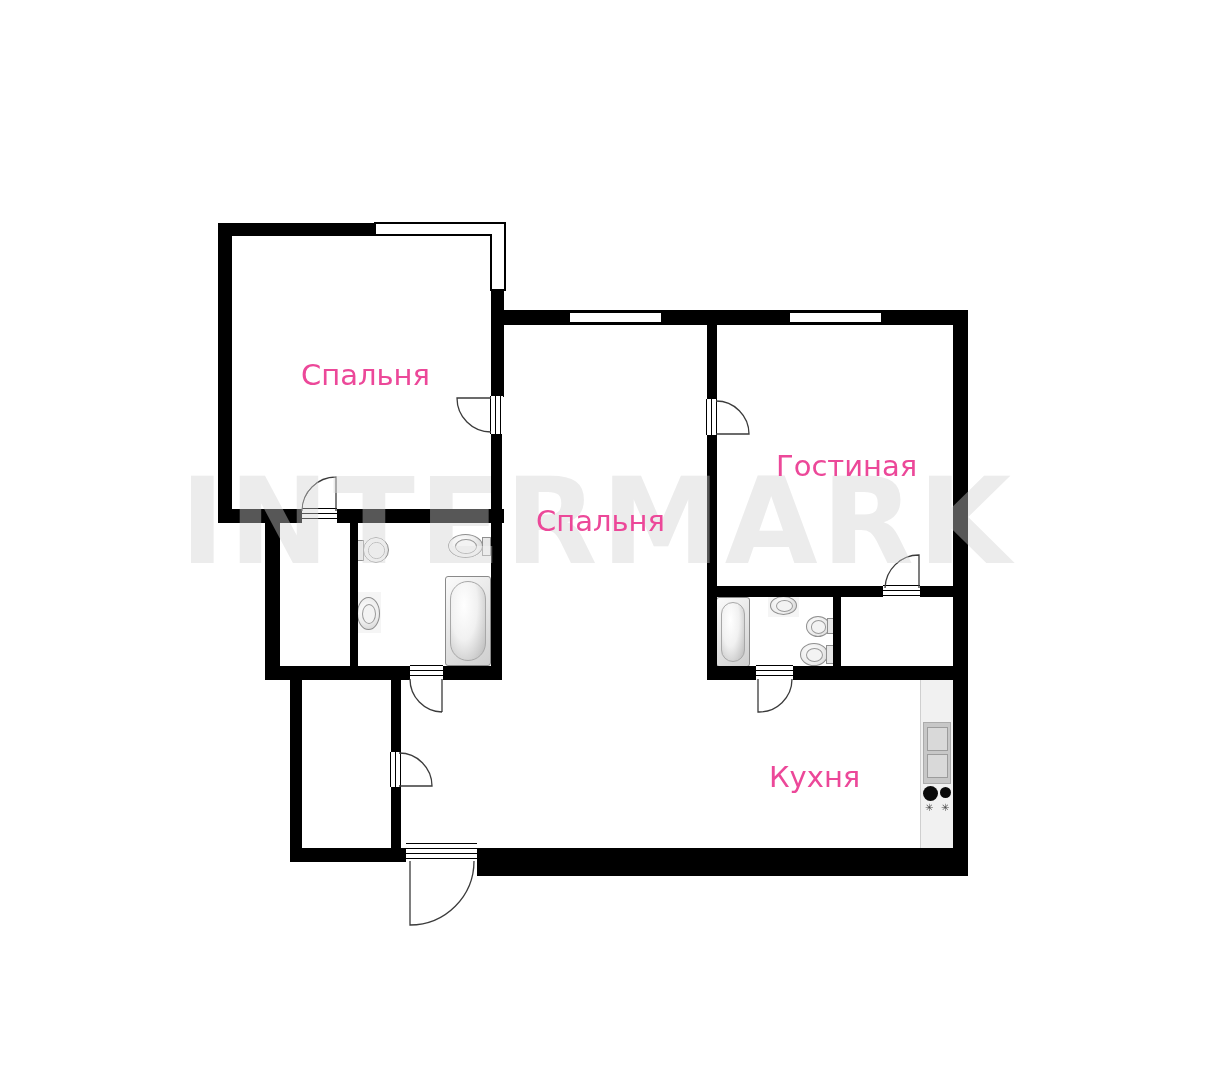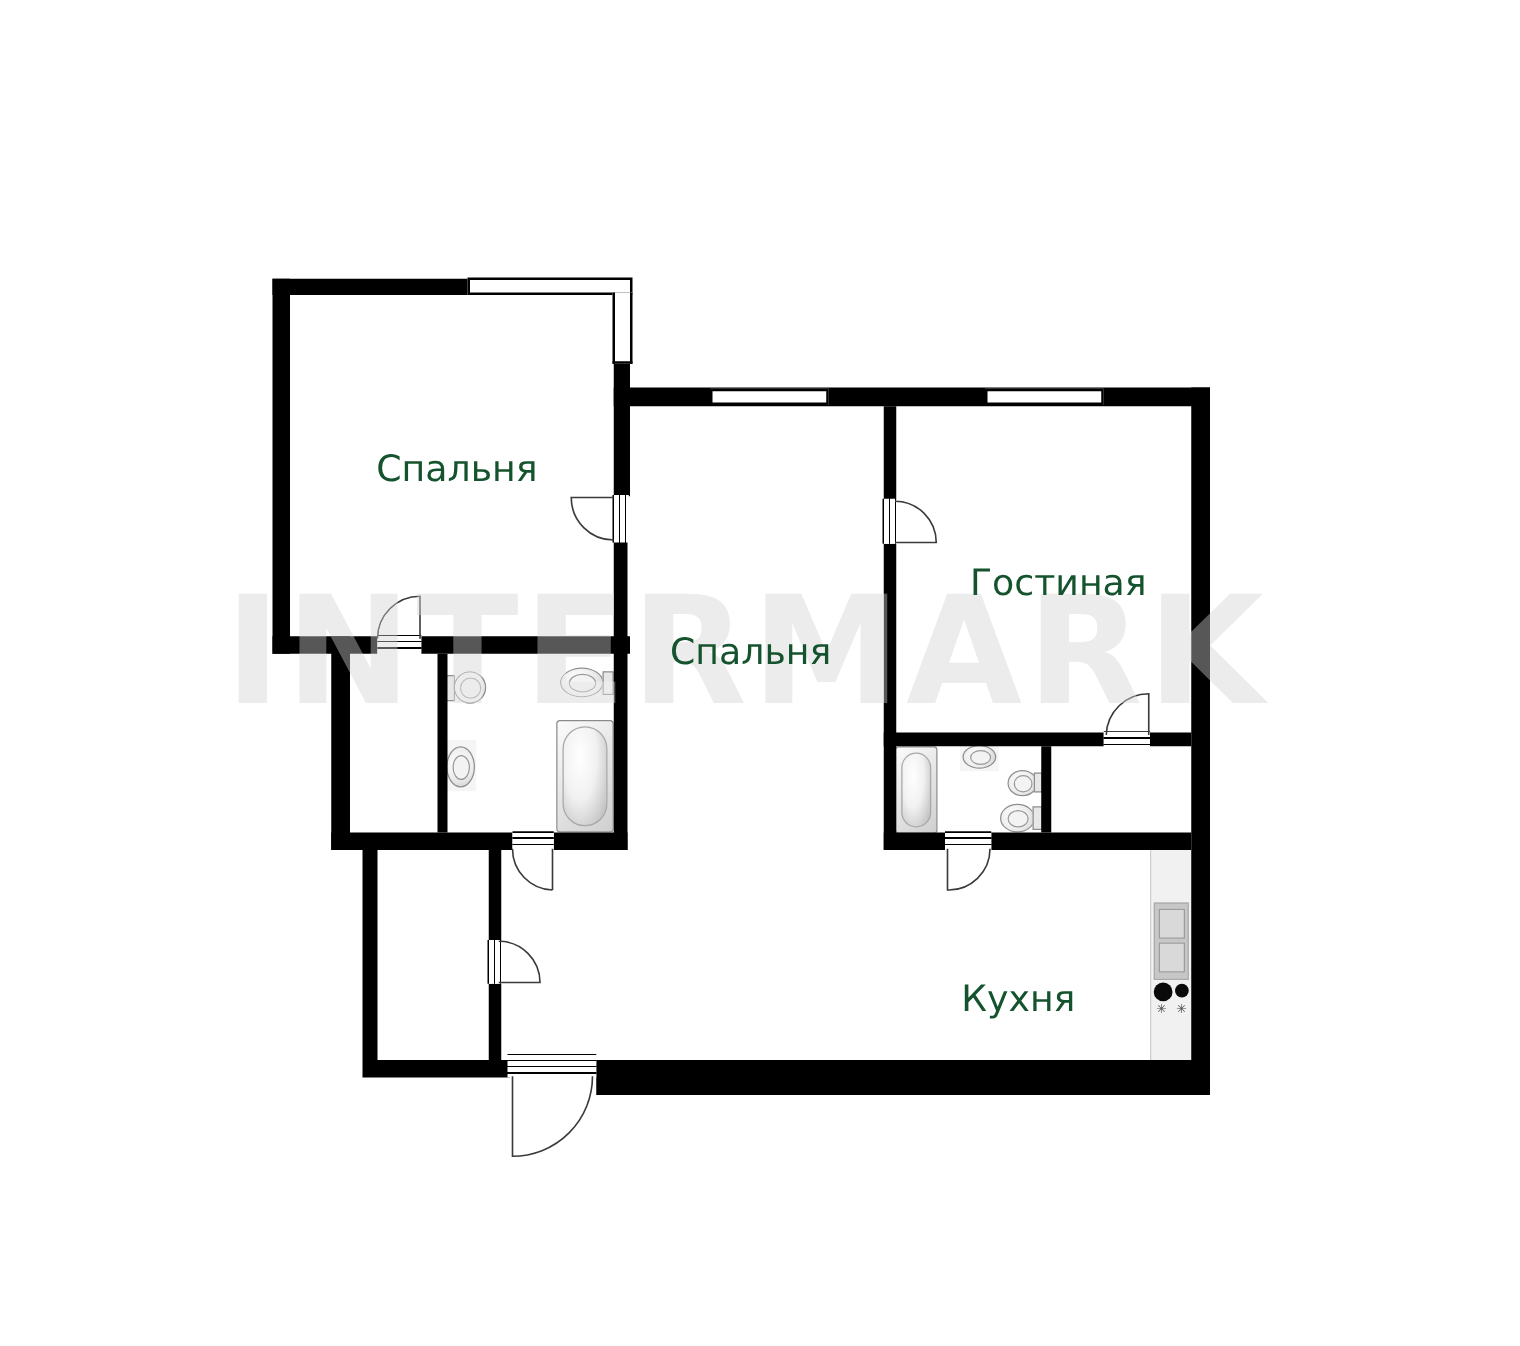--- a/index.html
+++ b/index.html
@@ -23,21 +23,21 @@
   .tank{position:absolute;box-sizing:border-box;border:1px solid #8f8f8f;background:#e7e7e7;}
   .sinkpad{position:absolute;background:#f5f5f5;}
   .counter{position:absolute;background:#f1f1f1;border-left:1px solid #cfcfcf;z-index:4;}
   .sinkunit{position:absolute;box-sizing:border-box;background:#c7c7c7;border:1px solid #ababab;z-index:5;}
   .sinkunit .b1,.sinkunit .b2{position:absolute;left:3px;width:21px;height:24px;
        background:#d9d9d9;border:1px solid #9c9c9c;box-sizing:border-box;}
   .sinkunit .b1{top:4px;} .sinkunit .b2{top:31px;}
   .burner{position:absolute;background:#0a0a0a;border-radius:50%;z-index:6;}
   .bstar{position:absolute;z-index:6;color:#4a4a4a;font-size:10px;line-height:10px;}
   #doorsvg{position:absolute;left:0;top:0;z-index:14;}
-  .rlabel{position:absolute;z-index:30;color:#14532d;font-size:29px;white-space:nowrap;}
+  .rlabel{position:absolute;z-index:30;color:#ec4899;font-size:29px;white-space:nowrap;}
   .wm{position:absolute;left:180px;top:462px;z-index:20;font-size:120px;font-weight:700;
       letter-spacing:4px;line-height:1;white-space:nowrap;pointer-events:none;}
   .wm.l1{color:rgba(255,255,255,0.34);}
   .wm.l2{color:#ececec;mix-blend-mode:darken;}
 </style>
 </head>
 <body>
 
 <div id="plan">
 
@@ -134,15 +134,15 @@
   <div class="burner" style="left:940px;top:787px;width:11px;height:11px"></div>
   <div class="bstar" style="left:925px;top:803px">✳</div>
   <div class="bstar" style="left:941px;top:803px">✳</div>
 
   <div class="wm l1">INTERMARK</div>
   <div class="wm l2">INTERMARK</div>
 
   <div class="rlabel" style="left:301px;top:358px">Спальня</div>
   <div class="rlabel" style="left:536px;top:504px">Спальня</div>
   <div class="rlabel" style="left:776px;top:449px">Гостиная</div>
-  <div class="rlabel" style="left:769px;top:782px">Кухня</div>
+  <div class="rlabel" style="left:769px;top:760px">Кухня</div>
 
 </div>
 
 </body></html>

